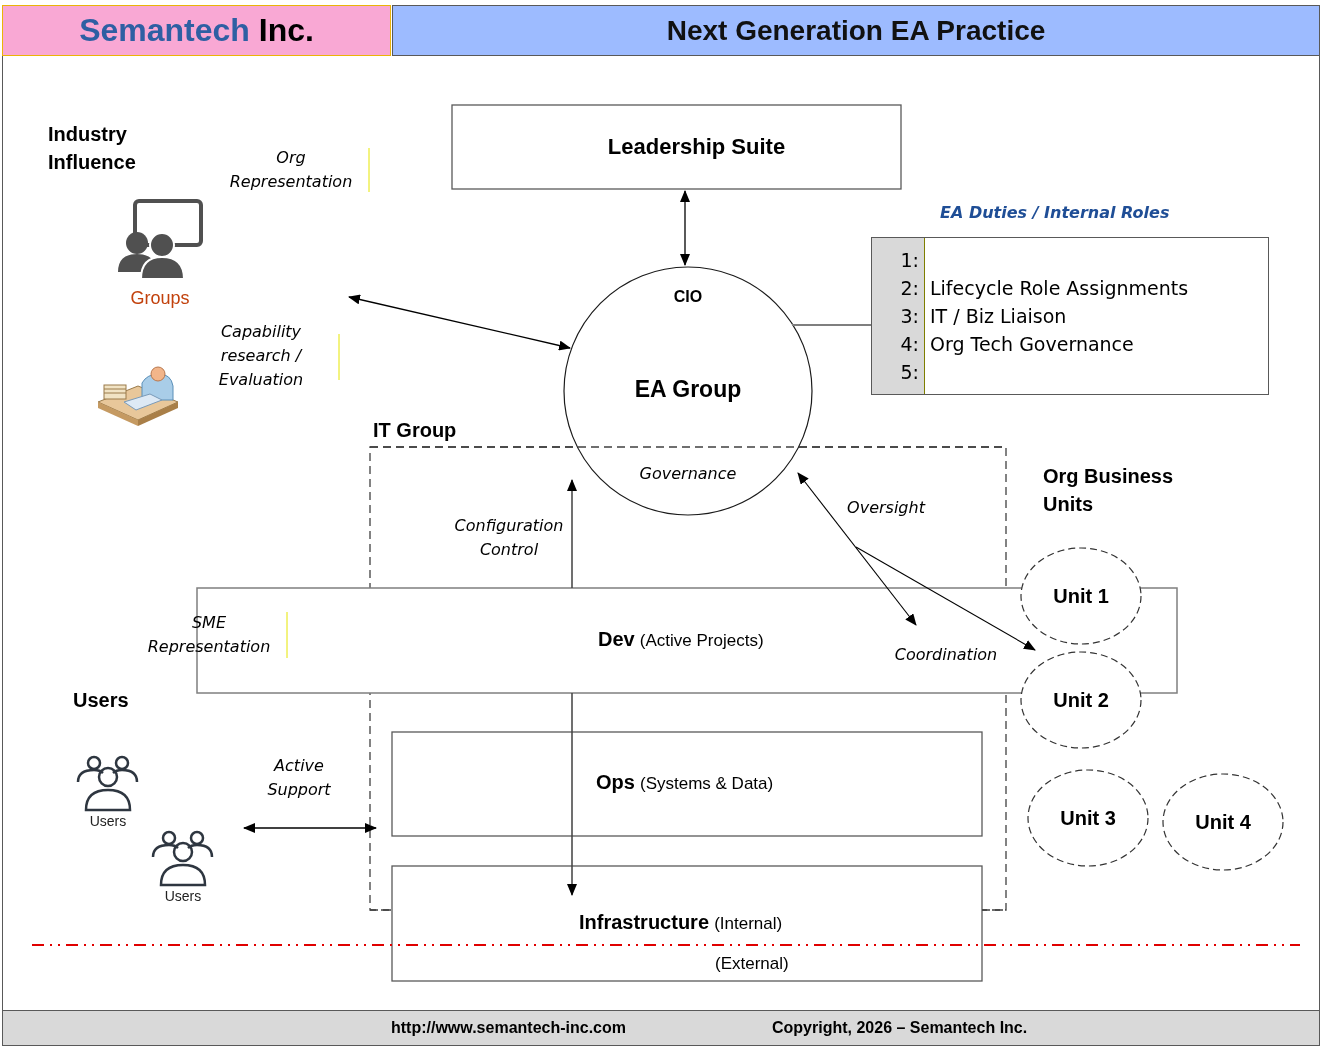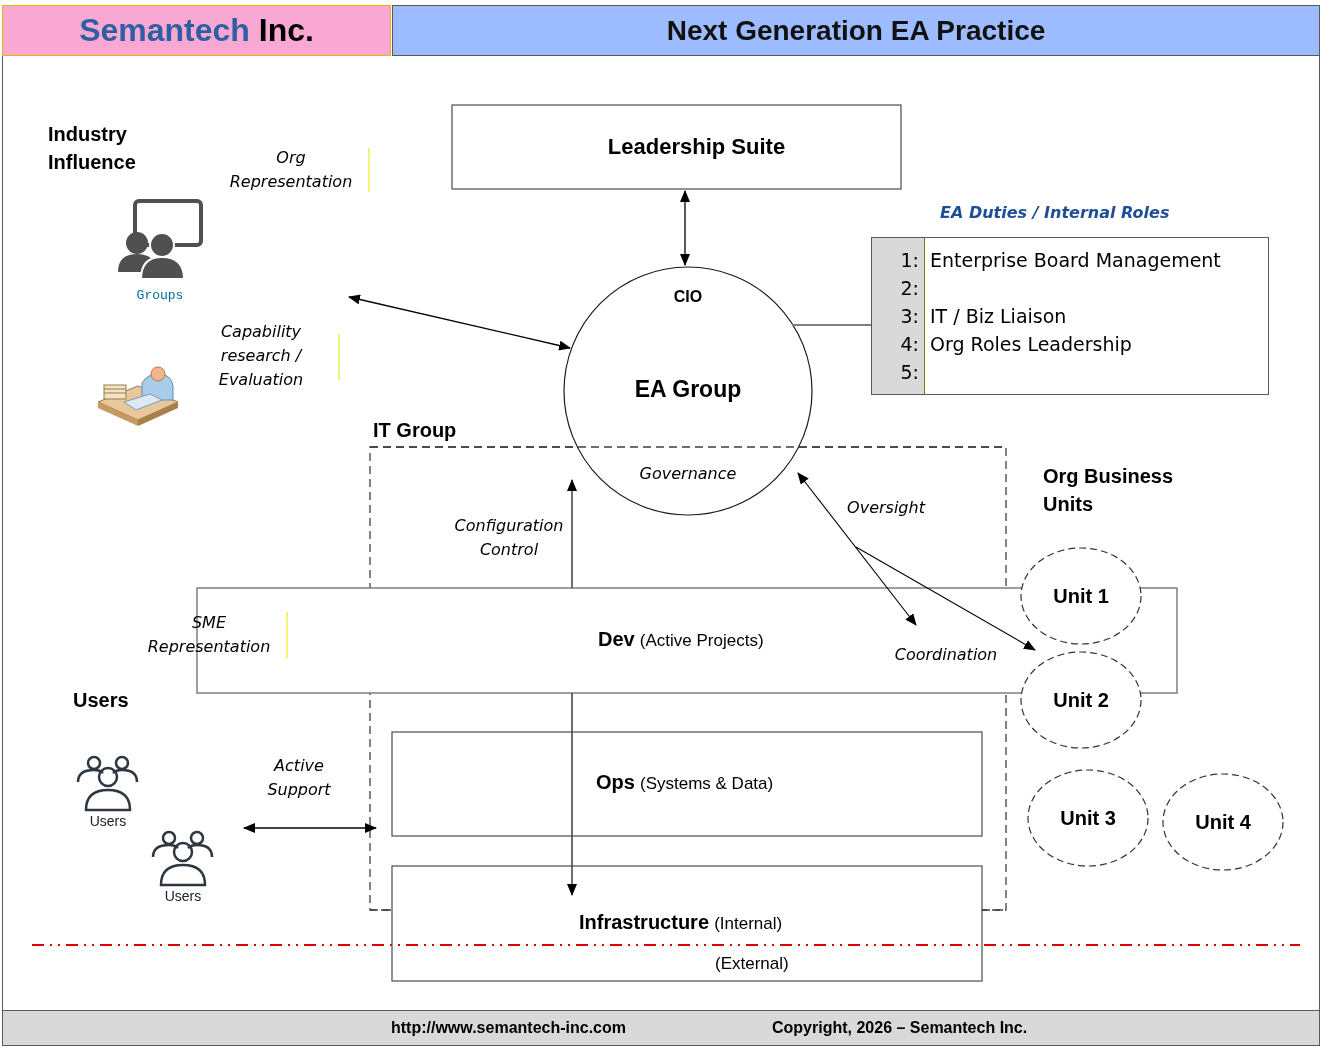--- a/index.html
+++ b/index.html
@@ -25,21 +25,21 @@
   .center-flex { display: flex; align-items: center; justify-content: center; }
   .sub { font-family: "Liberation Sans", sans-serif; font-weight: normal; font-size: 17px; }
   .boxlbl { font-family: "Liberation Sans", sans-serif; font-weight: bold; font-size: 20px; }
   .duties-title { left: 940px; top: 203px; width: 290px; text-align: left; font-style: italic; font-weight: bold;
                   font-size: 16px; color: #1f4e96; font-family: "DejaVu Sans", sans-serif; }
   .duties { left: 871px; top: 237px; width: 398px; height: 158px; border: 1px solid #595959; box-sizing: border-box; background: #fff; }
   .duties .numcol { position: absolute; left: 0; top: 0; width: 52px; height: 100%; background: #d9d9d9; border-right: 1px solid #7f7f00; }
   .duty-row { position: absolute; left: 0; width: 396px; height: 28px; font-size: 19px; line-height: 28px; font-family: "DejaVu Sans", sans-serif; }
   .duty-row .n { position: absolute; left: 0; width: 47px; text-align: right; }
   .duty-row .t { position: absolute; left: 58px; white-space: nowrap; }
-  .icon-cap { font-family: Liberation Mono, monospace; font-size: 13px; color: #0369a1; text-align: center; }
+  .icon-cap { font-family: Liberation Sans, sans-serif; font-size: 18px; color: #c2410c; text-align: center; }
   .unit-lbl { font-family: "Liberation Sans", sans-serif; font-weight: bold; font-size: 20px; }
 </style>
 </head>
 <body>
 
 <div class="abs hdr-left">
   <span class="brand">
     <span class="b1">Semantech</span>
     <span class="b2">Inc.</span>
   </span>
@@ -161,32 +161,32 @@
 
 <div class="abs" style="left:638px; top:288px; width:100px; text-align:center; font-family:'Liberation Sans',sans-serif; font-weight:bold; font-size:16px;">CIO</div>
 <div class="abs" style="left:588px; top:376px; width:200px; text-align:center; font-family:'Liberation Sans',sans-serif; font-weight:bold; font-size:23px;">EA Group</div>
 <div class="abs ital" style="left:618px; top:462px; width:140px;">Governance</div>
 
 <div class="abs duties-title">EA Duties / Internal Roles</div>
 <div class="abs duties">
   <div class="numcol"></div>
   <div class="duty-row" style="top:8px;">
       <span class="n">1:</span>
-      <span class="t">Enterprise Board Management</span>
     </div>
   <div class="duty-row" style="top:36px;">
       <span class="n">2:</span>
+      <span class="t">Lifecycle Role Assignments</span>
     </div>
   <div class="duty-row" style="top:64px;">
       <span class="n">3:</span>
       <span class="t">IT / Biz Liaison</span>
     </div>
   <div class="duty-row" style="top:92px;">
       <span class="n">4:</span>
-      <span class="t">Org Roles Leadership</span>
+      <span class="t">Org Tech Governance</span>
     </div>
   <div class="duty-row" style="top:120px;">
       <span class="n">5:</span>
     </div>
 </div>
 
 <div class="abs bold-lbl" style="left:373px; top:416px;">IT Group</div>
 <div class="abs ital" style="left:445px; top:514px; width:128px;">
   <div>Configuration</div>
   <div>Control</div>

